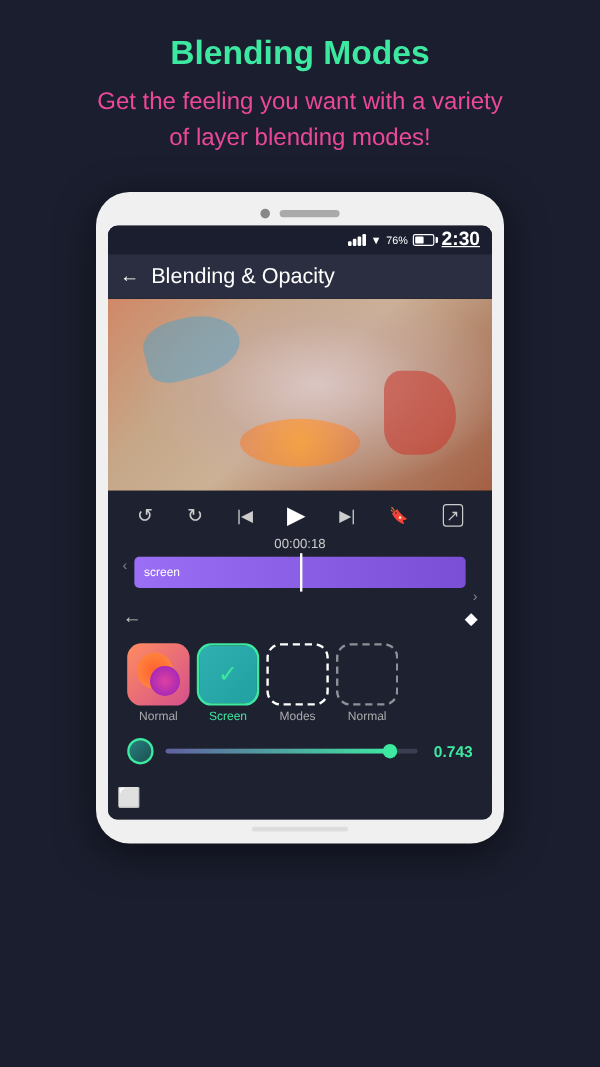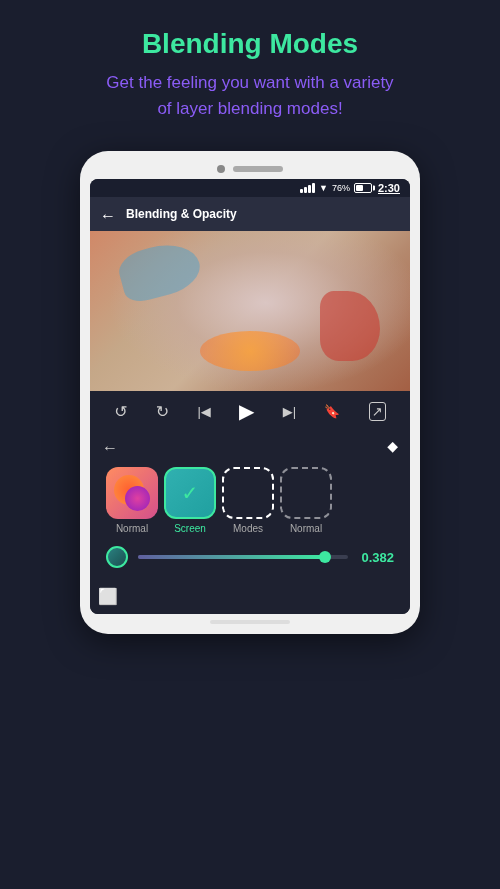--- a/index.html
+++ b/index.html
@@ -17,22 +17,22 @@
       text-align: center;
       padding: 28px 20px 30px;
     }
     .header-title {
       font-size: 28px;
       font-weight: bold;
       color: #3de8a0;
       margin-bottom: 10px;
     }
     .header-subtitle {
-      font-size: 17px;
-      color: #8b5cf6;
+      font-size: 20px;
+      color: #ec4899;
       line-height: 1.5;
     }
 
     
     .phone-frame {
       width: 340px;
       margin: 0 auto;
       background: #f0f0f0;
       border-radius: 28px;
       padding: 14px 10px 10px;
@@ -110,43 +110,43 @@
       border-radius: 0 1px 1px 0;
     }
     .status-battery-fill {
       width: 50%;
       height: 100%;
       background: #fff;
       border-radius: 1px;
     }
     .status-time {
       color: #fff;
-      font-size: 11px;
+      font-size: 16px;
       font-weight: bold;
       margin-left: 2px;
       text-decoration: underline;
     }
 
     
     .app-topbar {
       background: #2a2e40;
       display: flex;
       align-items: center;
       padding: 8px 10px;
       gap: 10px;
     }
     .back-arrow {
       color: #fff;
       font-size: 16px;
       cursor: pointer;
     }
     .app-topbar-title {
       color: #fff;
-      font-size: 12px;
-      font-weight: 700;
+      font-size: 18px;
+      font-weight: 400;
     }
 
     
     .video-canvas {
       background: #000;
       height: 160px;
       position: relative;
       overflow: hidden;
       display: flex;
       align-items: center;
@@ -501,20 +501,33 @@
     <div class="playback-controls">
       <span class="ctrl-btn">↺</span>
       <span class="ctrl-btn">↻</span>
       <span class="ctrl-btn" style="font-size:13px;">|◀</span>
       <span class="ctrl-btn play">▶</span>
       <span class="ctrl-btn" style="font-size:13px;">▶|</span>
       <span class="ctrl-btn" style="font-size:13px;">🔖</span>
       <span class="ctrl-btn" style="font-size:13px; border:1.5px solid #ccc; border-radius:3px; padding:1px 2px;">↗</span>
     </div>
 
+    <div class="timeline">
+      <div class="timeline-time">00:00:18</div>
+      <div style="position:relative; margin: 0 10px;">
+        <span class="timeline-arrow-left">‹</span>
+        <div class="timeline-track">
+          <div class="timeline-bar">
+            <span class="timeline-bar-label">screen</span>
+          </div>
+          <div class="timeline-playhead"></div>
+        </div>
+        <span class="timeline-arrow-right">›</span>
+      </div>
+    </div>
 
     <div class="blend-panel">
 
       <div class="blend-header">
         <span class="blend-back">←</span>
         <span style="color:#fff; font-size:14px; margin-left:auto;">◆</span>
       </div>
 
       <div class="blend-modes">
 
@@ -542,21 +555,21 @@
         </div>
 
       </div>
 
       <div class="opacity-row">
         <div class="opacity-circle-icon"></div>
         <div class="opacity-slider-track">
           <div class="opacity-slider-fill"></div>
           <div class="opacity-slider-thumb"></div>
         </div>
-        <span class="opacity-value">0.382</span>
+        <span class="opacity-value">0.743</span>
       </div>
 
     </div>
 
     <div class="bottom-strip">
       <span class="storyboard-icon">⬜</span>
     </div>
 
   </div>
 

